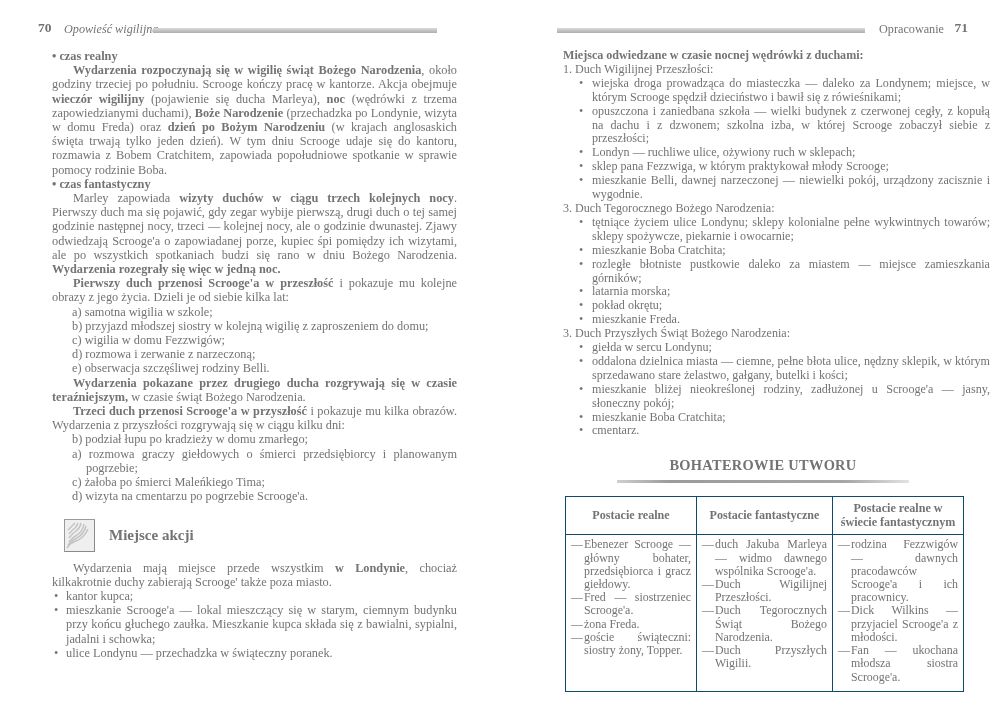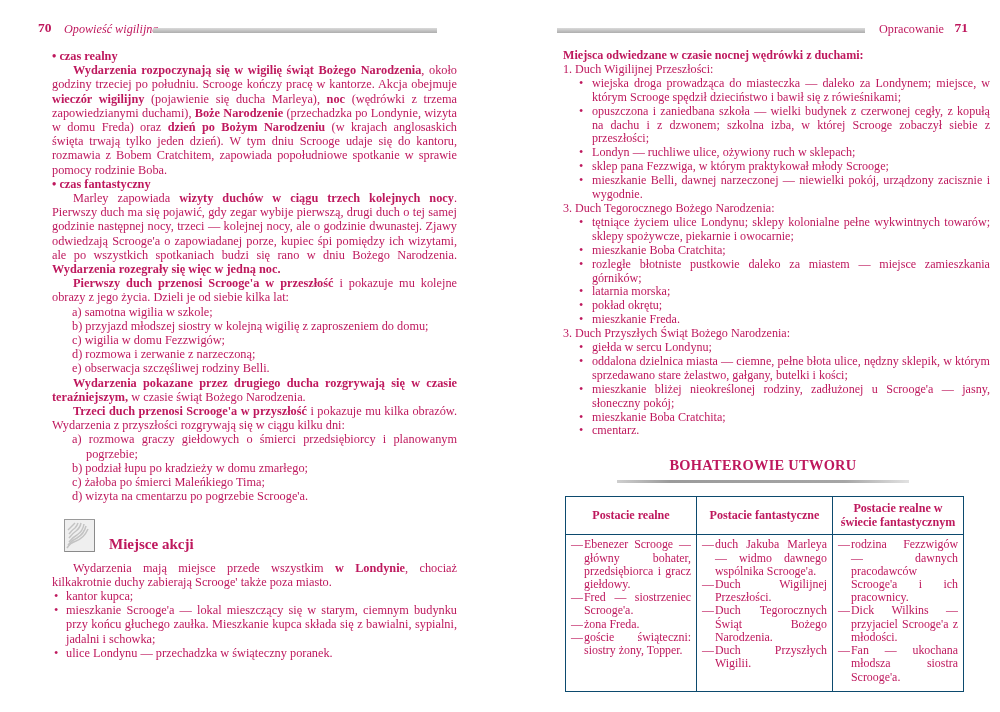--- a/index.html
+++ b/index.html
@@ -1,18 +1,18 @@
 <!DOCTYPE html>
 <html lang="pl"><head>
 <meta charset="utf-8">
 <style>
   html,body { margin:0; padding:0; background:#ffffff; }
   .spread {
     position:relative; width:1000px; height:712px; background:#ffffff;
-    overflow:hidden; font-family:"Liberation Serif", serif; color:#be185d;
+    overflow:hidden; font-family:"Liberation Serif", serif; color:#737373;
     -webkit-hyphens:auto; hyphens:auto;
   }
   
   .pg-num-left  { position:absolute; left:38px;  top:20px; font-weight:bold; font-size:13.5px; }
   .pg-title-left{ position:absolute; left:64px;  top:22px; font-style:italic; font-size:12.2px; }
   .hdr-bar-left { position:absolute; left:153px; top:28px; width:284px; height:5px;
                   background:linear-gradient(#dadada,#aeaeae); }
   .hdr-bar-right{ position:absolute; left:557px; top:28px; width:308px; height:5px;
                   background:linear-gradient(#dadada,#aeaeae); }
   .pg-title-right{ position:absolute; right:56px; top:22px; font-size:12.2px; }
@@ -31,21 +31,21 @@
   .alpha-list { list-style:none; margin:0; padding:0; }
   .alpha-list li { padding-left:34px; text-indent:-14px; text-align:justify; }
 
   .dot-list { list-style:none; margin:0; padding:0; }
   .dot-list li { position:relative; padding-left:14px; text-align:justify; }
   .dot-list li::before { content:"•"; position:absolute; left:2px; }
   .dot-list.sub li { margin-left:15px; }
   .dot-list.sub li::before { left:1px; }
 
   
-  .section-head { display:flex; align-items:flex-end; gap:14px; margin:15px 0 9px 12px; }
+  .section-head { display:flex; align-items:center; gap:14px; margin:15px 0 9px 12px; }
   .sec-icon { width:31px; height:33px; flex:0 0 auto; }
   .sec-title { font-weight:bold; font-size:15px; line-height:15px; }
 
   
   .chars-block { width:400px; margin-top:21px; }
   .chars-head { text-align:center; font-weight:bold; font-size:14.4px; letter-spacing:.3px; }
   .chars-rule { height:3px; width:292px; margin:7px auto 0 auto;
                 background:linear-gradient(to right,#cfcfcf,#9b9b9b 18%,#a6a6a6 78%,#e2e2e2); }
   table.chars-table { border-collapse:collapse; table-layout:fixed; width:398px; margin:13px 0 0 2px; }
   .chars-table th, .chars-table td { border:1px solid #0c4a6e; }
@@ -79,22 +79,22 @@
         <li>b) przyjazd młodszej siostry w kolejną wigilię z zaproszeniem do domu;</li>
         <li>c) wigilia w domu Fezzwigów;</li>
         <li>d) rozmowa i zerwanie z narzeczoną;</li>
         <li>e) obserwacja szczęśliwej rodziny Belli.</li>
       </ol>
 
     <p class="indent"><b>Wydarzenia pokazane przez drugiego ducha rozgrywają się w czasie teraźniejszym,</b><span> w czasie świąt Bożego Narodzenia.</span></p>
 
     <p class="indent"><b>Trzeci duch przenosi Scrooge'a w przyszłość</b><span> i pokazuje mu kilka obrazów. Wydarzenia z przyszłości rozgrywają się w ciągu kilku dni:</span></p>
     <ol class="alpha-list">
+        <li>b) podział łupu po kradzieży w domu zmarłego;</li>
         <li>a) rozmowa graczy giełdowych o śmierci przedsiębiorcy i planowanym pogrzebie;</li>
-        <li>b) podział łupu po kradzieży w domu zmarłego;</li>
         <li>c) żałoba po śmierci Maleńkiego Tima;</li>
         <li>d) wizyta na cmentarzu po pogrzebie Scrooge'a.</li>
       </ol>
 
     <div class="section-head">
       <span class="sec-icon">
         <svg width="31" height="33" viewBox="0 0 31 33" aria-hidden="true">
           <rect x="0.5" y="0.5" width="30" height="32" fill="#efefef" stroke="#9a9a9a"></rect>
           <g fill="none" stroke="#c3c3c3" stroke-width="1.5">
             <path d="M3,29 Q6,24 12,22 Q20,19 24,10"></path>

